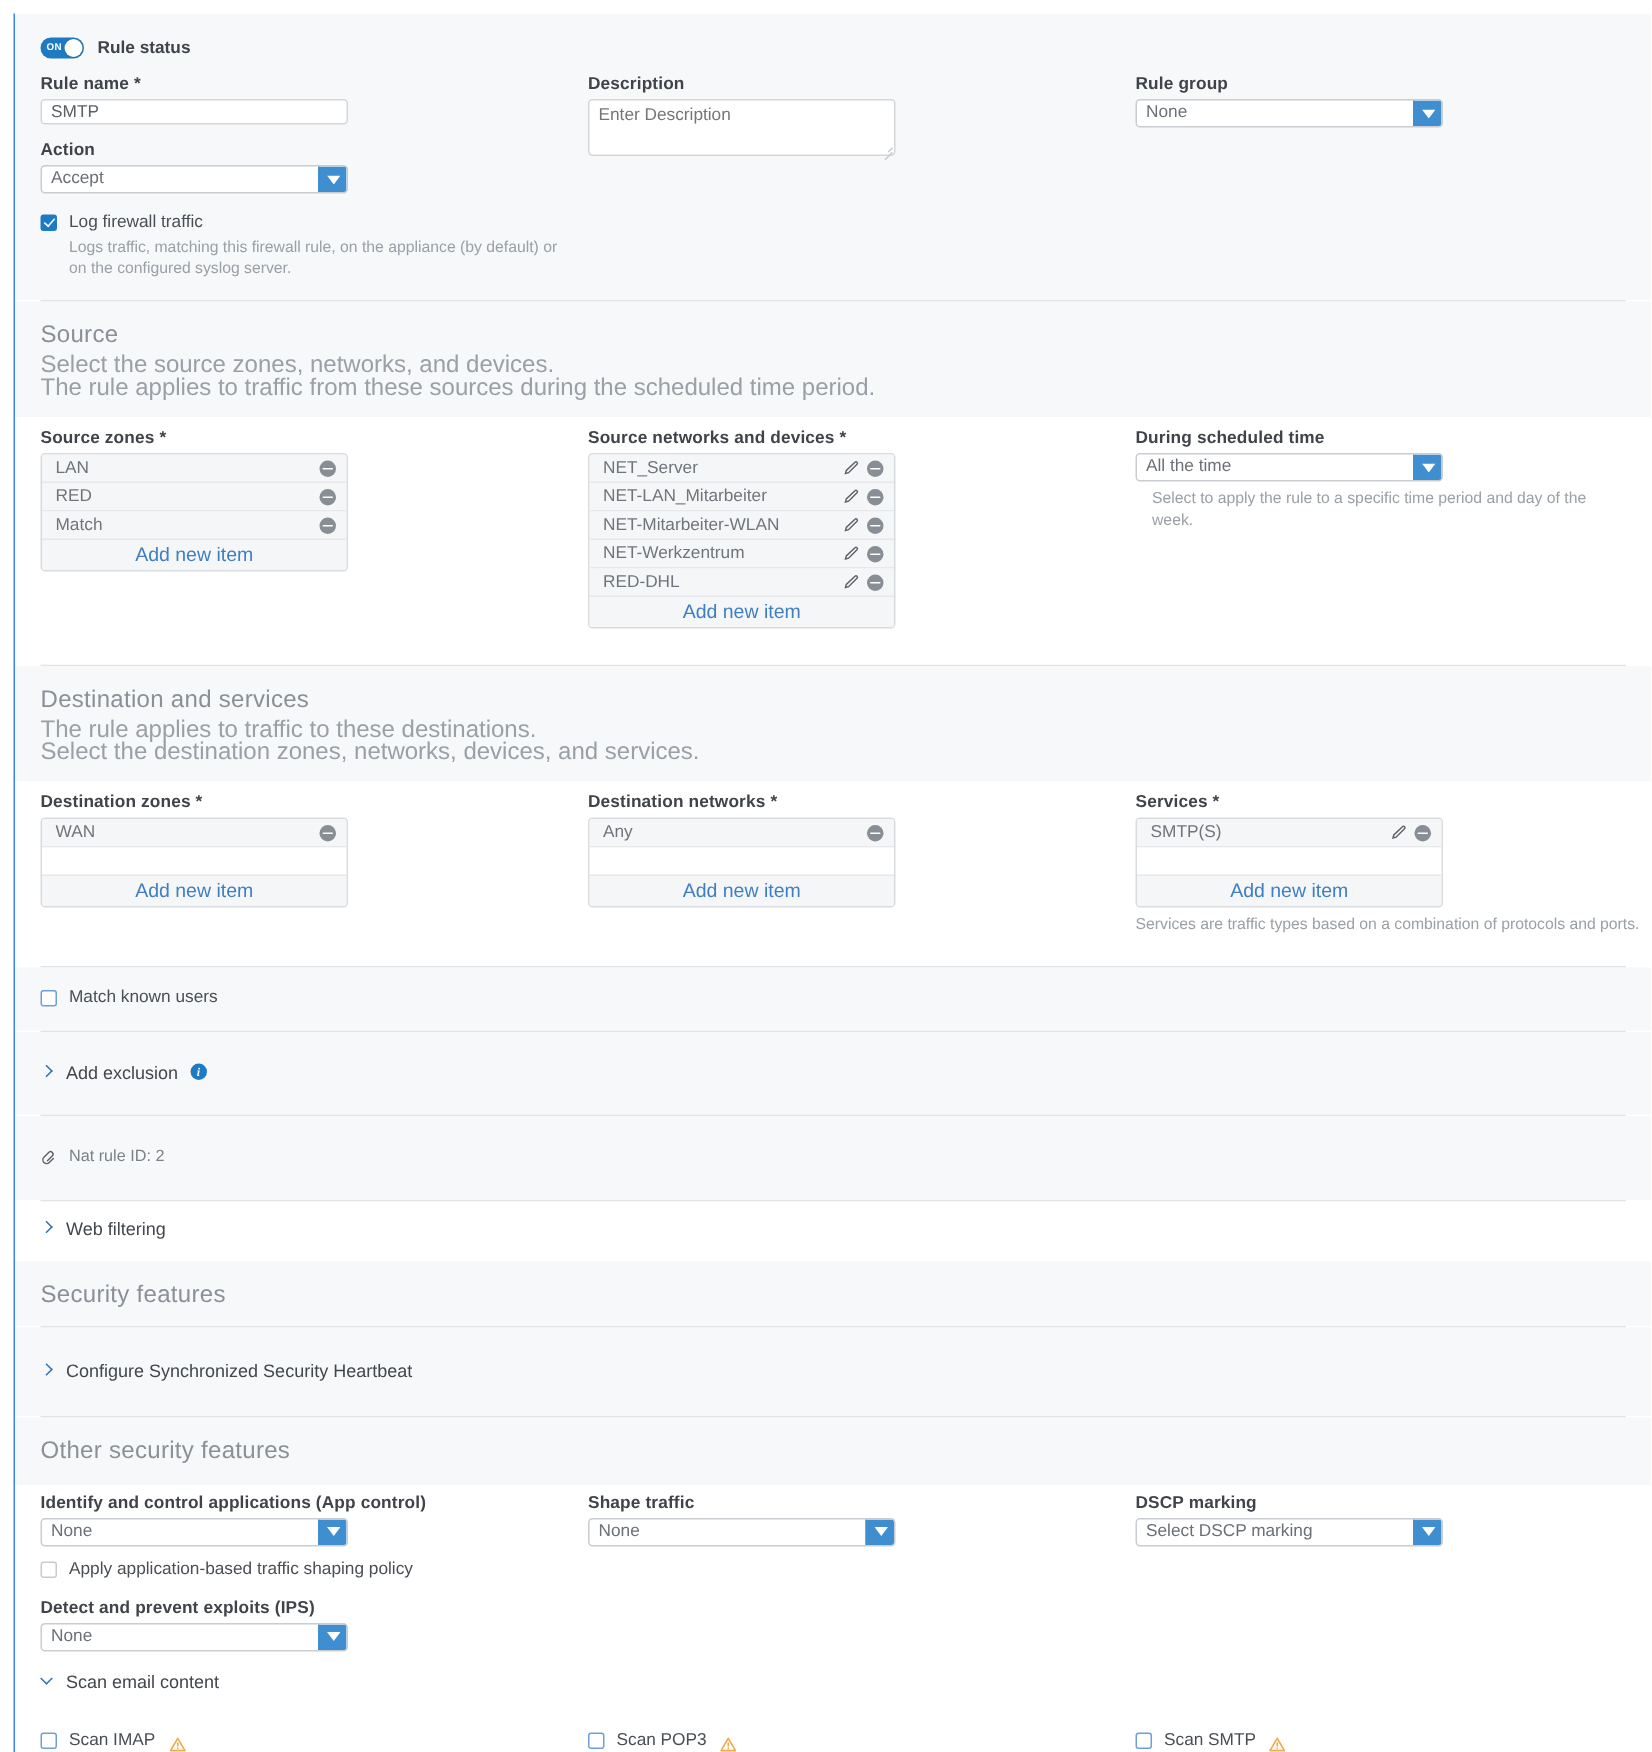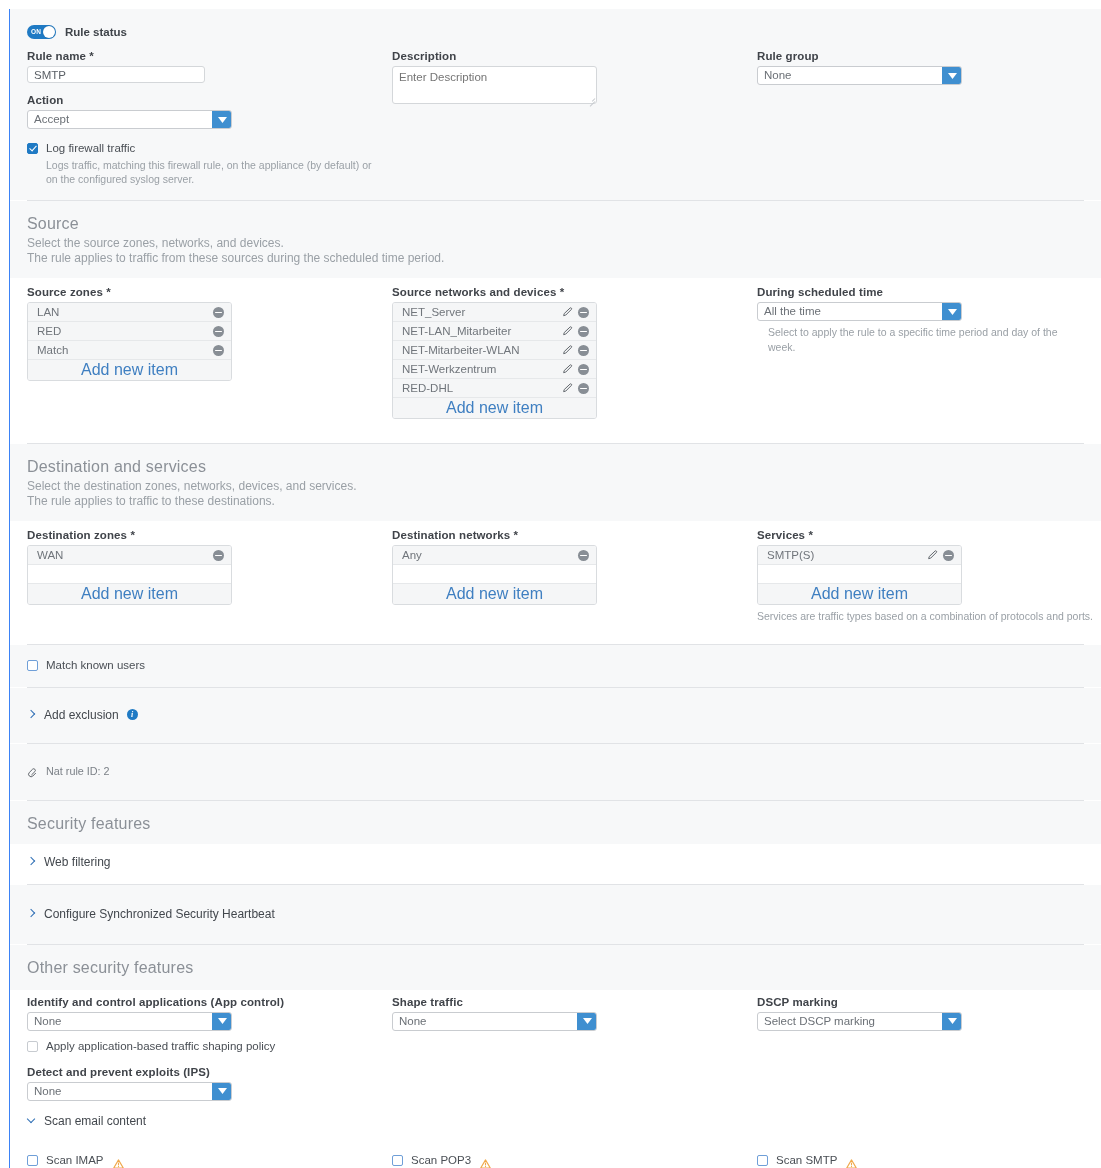--- a/index.html
+++ b/index.html
@@ -36,21 +36,21 @@
     font-size: 11.5px; font-weight: bold; color: #40444a;
     letter-spacing: .1px; margin-bottom: 4px; display: block;
   }
   .hint {
     font-size: 10.5px; color: #9aa0a6; line-height: 1.35;
     margin-top: 4px; display: block;
   }
 
   
   .txt {
-    width: 178px; height: 17px;
+    width: 205px; height: 17px;
     border: 1px solid #d4d7da; border-radius: 3px;
     background: #fff; font-size: 11.5px; color: #5b6066;
     padding: 1px 6px; font-family: "Liberation Sans", sans-serif;
     display: block; line-height: 15px;
   }
   .ta {
     width: 205px; height: 38px;
     border: 1px solid #d4d7da; border-radius: 3px;
     background: #fff; font-size: 11.5px; color: #a7acb2;
     padding: 4px 6px; resize: none; display: block;
@@ -128,41 +128,41 @@
     display: flex; align-items: center;
     height: 19px; padding: 0 7px 0 9px;
     background: #f5f6f7; border-bottom: 1px solid #e6e8ea;
     font-size: 11.5px; color: #70757b;
   }
   .listbox .item .nm { flex: 1; white-space: nowrap; overflow: hidden; }
   .listbox .item .acts { display: flex; align-items: center; gap: 5px; }
   .listbox .pad { height: 19px; background: #ffffff; border-bottom: 1px solid #e6e8ea; }
   .listbox .add {
     height: 20px; line-height: 20px; text-align: center;
-    font-size: 16px; color: #3f7fc1; background: #f5f6f7; cursor: pointer;
+    font-size: 13px; color: #3f7fc1; background: #f5f6f7; cursor: pointer;
   }
 
   .ico-minus {
     width: 11px; height: 11px; border-radius: 50%;
     background: #888e95; position: relative; display: inline-block;
     flex: 0 0 11px;
   }
   .ico-minus:after {
     content: ""; position: absolute; left: 2.3px; top: 5px;
     width: 6.4px; height: 1.6px; background: #fff; border-radius: 1px;
   }
   .ico-pencil { width: 11px; height: 11px; display: inline-block; flex: 0 0 11px; }
 
   
   .sec-head { padding: 13px 17px 12px 17px; }
   .sec-title {
     font-size: 16px; color: #8b9097; font-weight: normal;
     letter-spacing: .2px; margin: 0 0 3px 0; line-height: 19px;
   }
-  .sec-sub { font-size: 12px; color: #9aa0a6; line-height: 15px; }
+  .sec-sub { font-size: 16px; color: #9aa0a6; line-height: 15px; }
 
   
   .collapse-row {
     display: flex; align-items: center;
     padding: 9px 17px; font-size: 12px; color: #42474d;
   }
   .chev {
     width: 9px; height: 9px; flex: 0 0 9px; margin-right: 8px;
     display: inline-block; position: relative;
   }
@@ -368,22 +368,22 @@
         <div class="hint" style="margin-left:11px;width:300px;">Select to apply the rule to a specific time period and day of the week.</div>
       </div>
     </div>
   </div>
 
   <div class="hr"></div>
 
   <div class="band band-gray">
     <div class="sec-head">
       <div class="sec-title">Destination and services</div>
+      <div class="sec-sub">The rule applies to traffic to these destinations.</div>
       <div class="sec-sub">Select the destination zones, networks, devices, and services.</div>
-      <div class="sec-sub">The rule applies to traffic to these destinations.</div>
     </div>
   </div>
 
   <div class="band band-white" style="padding:8px 0 20px 0;">
     <div class="cols">
       <div class="col">
         <label class="lbl">Destination zones *</label>
         <div class="listbox">
           <div class="item">
             <span class="nm">WAN</span>
@@ -459,30 +459,30 @@
         <svg viewBox="0 0 16 16" width="12" height="12">
           <path d="M6.2 10.4 10.6 6a2.2 2.2 0 0 0-3.1-3.1L3.1 7.3a3.3 3.3 0 0 0 4.7 4.7l3.6-3.6" fill="none" stroke="#5d6268" stroke-width="1.3" stroke-linecap="round"></path>
         </svg>
       </span>
       <span class="txt-s">Nat rule ID: 2</span>
     </div>
   </div>
 
   <div class="hr"></div>
 
-  <div class="band band-gray">
-    <div class="sec-head" style="padding-bottom:8px;">
-      <div class="sec-title">Security features</div>
-    </div>
-  </div>
-
   <div class="band band-white" style="padding:2px 0 6px 0;">
     <div class="collapse-row">
       <span class="chev"></span>
       <span>Web filtering</span>
+    </div>
+  </div>
+
+  <div class="band band-gray">
+    <div class="sec-head" style="padding-bottom:8px;">
+      <div class="sec-title">Security features</div>
     </div>
   </div>
 
   <div class="hr"></div>
 
   <div class="band band-gray" style="padding:13px 0 14px 0;">
     <div class="collapse-row">
       <span class="chev"></span>
       <span>Configure Synchronized Security Heartbeat</span>
     </div>

